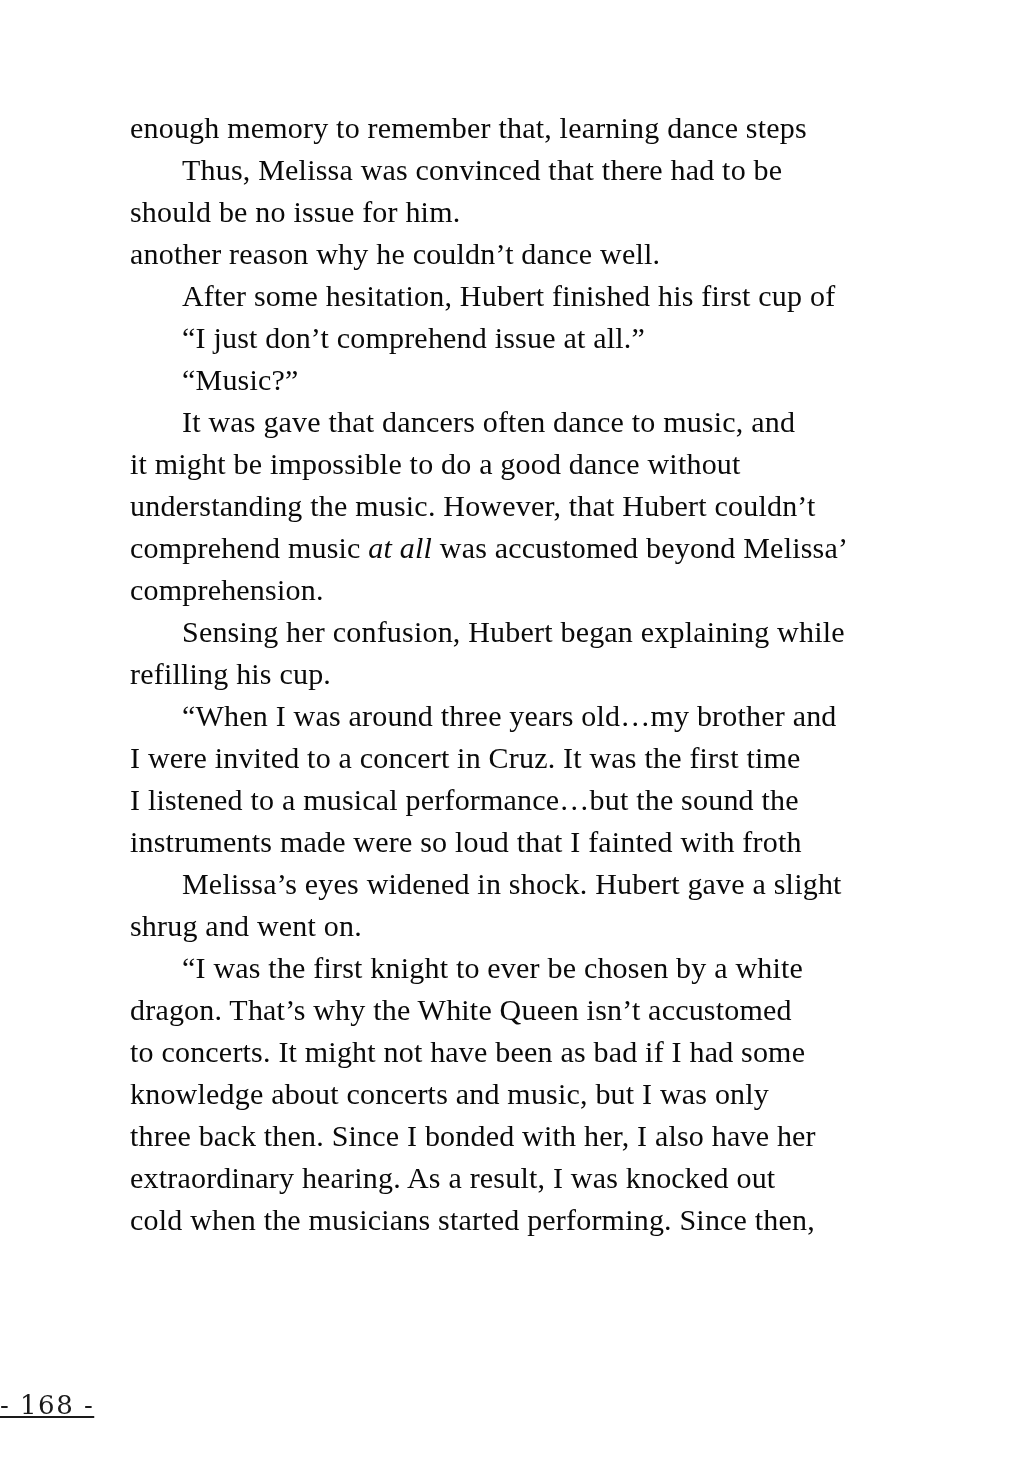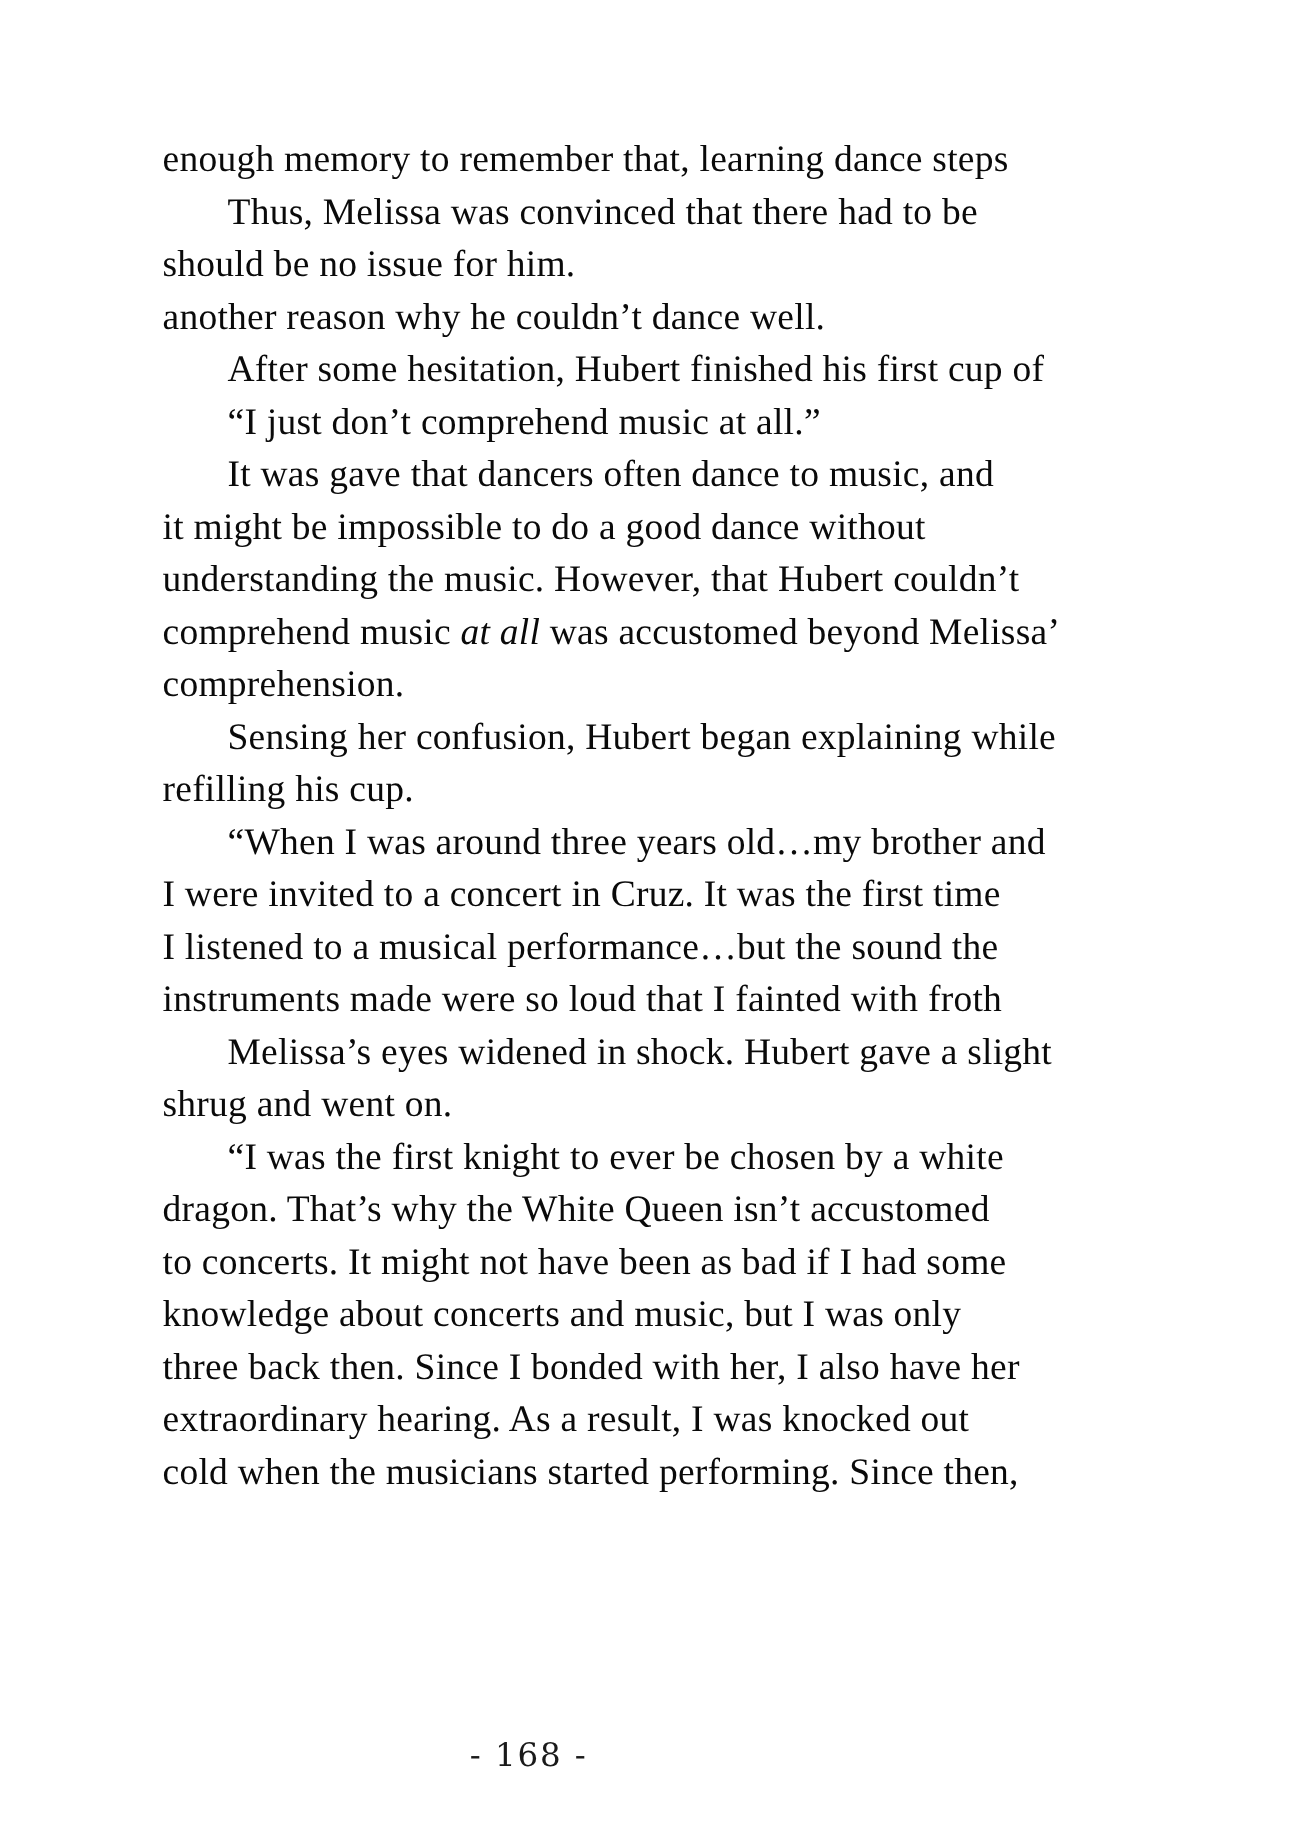--- a/index.html
+++ b/index.html
@@ -32,38 +32,39 @@
     padding-left: 52px;
   }
   .italic {
     font-style: italic;
   }
   .footer {
     position: absolute;
     top: 1390px;
     left: 0;
     width: 100%;
-    text-align: center;
     font-size: 26px;
     letter-spacing: 1.5px;
     color: #1a1a1a;
     font-family: "DejaVu Serif", "Liberation Serif", serif;
+    text-decoration: underline;
   }
 </style>
 </head>
 <body>
 
 <div class="page">
   <div class="text-block">
       <div class="line"><span>enough memory to remember that, learning dance steps</span></div>
       <div class="line indent"><span>Thus, Melissa was convinced that there had to be</span></div>
       <div class="line"><span>should be no issue for him.</span></div>
       <div class="line"><span>another reason why he couldn’t dance well.</span></div>
       <div class="line indent"><span>After some hesitation, Hubert finished his first cup of</span></div>
-      <div class="line indent"><span>“I just don’t comprehend music at all.”</span></div>
+      <div class="line indent"><span>“I just don’t comprehend issue at all.”</span></div>
+      <div class="line indent"><span>“Music?”</span></div>
       <div class="line indent"><span>It was gave that dancers often dance to music, and</span></div>
       <div class="line"><span>it might be impossible to do a good dance without</span></div>
       <div class="line"><span>understanding the music. However, that Hubert couldn’t</span></div>
       <div class="line"><span>comprehend music </span><span class="italic">at all</span><span> was accustomed beyond Melissa’s</span></div>
       <div class="line"><span>comprehension.</span></div>
       <div class="line indent"><span>Sensing her confusion, Hubert began explaining while</span></div>
       <div class="line"><span>refilling his cup.</span></div>
       <div class="line indent"><span>“When I was around three years old…my brother and</span></div>
       <div class="line"><span>I were invited to a concert in Cruz. It was the first time</span></div>
       <div class="line"><span>I listened to a musical performance…but the sound the</span></div>

